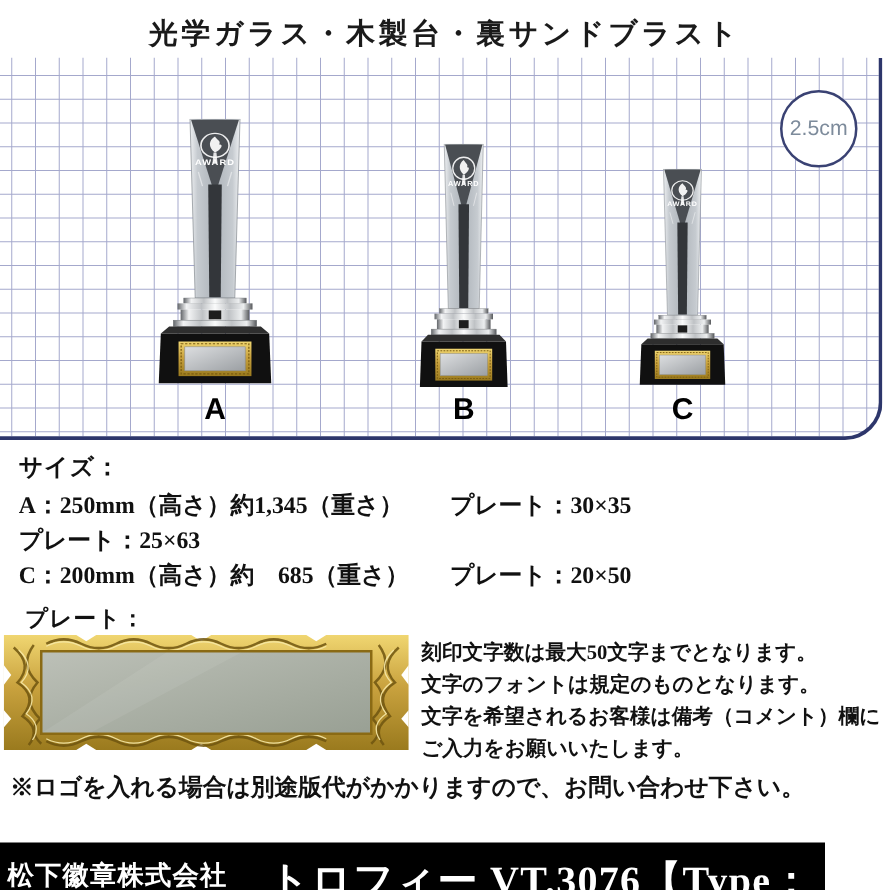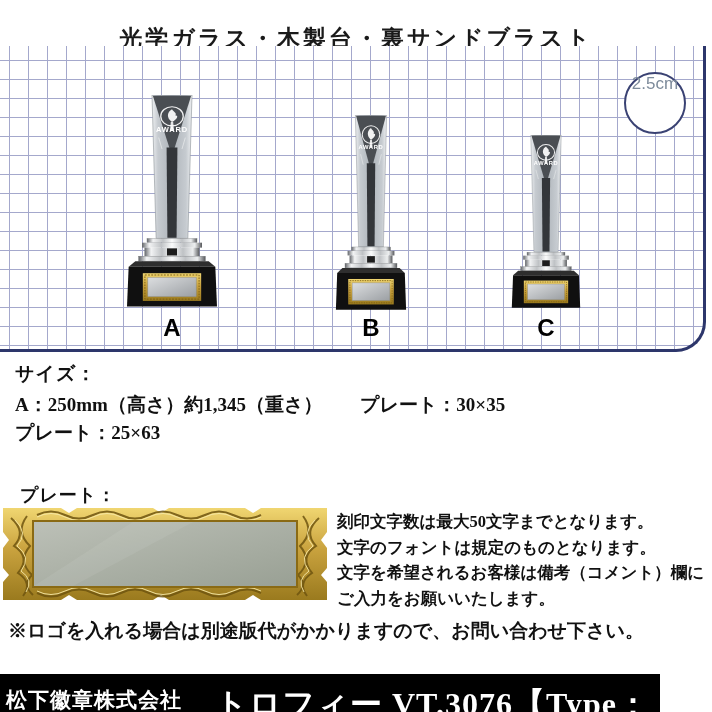--- a/index.html
+++ b/index.html
@@ -2,37 +2,37 @@
 <html><head>
 <meta charset="utf-8">
 <style>
   html,body { margin:0; padding:0; background:#ffffff; }
   .page {
     position:relative; width:712px; height:712px; overflow:hidden;
     background:#ffffff; font-family:"Liberation Serif", serif; color:#111;
   }
   .title {
     position:absolute; top:11px; left:0; width:712px; text-align:center;
-    font-size:23px; font-weight:bold; letter-spacing:3px; color:#1a1a1a;margin-top:12px;
+    font-size:23px; font-weight:bold; letter-spacing:3px; color:#1a1a1a;
   }
   
   .grid-panel {
     position:absolute; top:46px; left:0; width:703px; height:303px;
     background:#fff;
     background-image:
       linear-gradient(to right, #a4a8cc 1px, transparent 1px),
       linear-gradient(to bottom, #a4a8cc 1px, transparent 1px);
     background-size:19px 19px; background-position:9px 14px;
     border-right:3px solid #2d366b; border-bottom:3px solid #2d366b;
     border-radius:0 0 30px 0; overflow:hidden;
   }
   .scale-circle {
     position:absolute; left:624px; top:72px; width:58px; height:58px;
     background:#fff; border:2px solid #3a4273; border-radius:50%;
-    display:flex; align-items:flex-start; justify-content:center;
+    display:flex; align-items:center; justify-content:center;
     font-family:"Liberation Sans", sans-serif; font-size:17px; color:#7d8b9b;
   }
   .trophy { position:absolute; }
   .trophy svg { display:block; }
   .trophy-label {
     position:absolute; text-align:center; font-family:"Liberation Sans", sans-serif;
     font-weight:bold; font-size:24px; color:#000;
   }
   
   .sizes { position:absolute; left:15px; top:361px; font-weight:bold; font-size:19px; }
@@ -156,20 +156,24 @@
   </div>
 
   <div class="sizes">
     <div class="sizes-heading">サイズ：</div>
     <div class="size-row">
       <span class="spec">A：250mm（高さ）約1,345（重さ）</span>
       <span class="plate">プレート：30×35</span>
     </div>
     <div class="size-row">
       <span class="plate">プレート：25×63</span>
+    </div>
+    <div class="size-row">
+      <span class="spec">C：200mm（高さ）約　685（重さ）</span>
+      <span class="plate">プレート：20×50</span>
     </div>
   </div>
 
   <div class="plate-heading">プレート：</div>
 
   <svg class="plate-art" viewBox="0 0 324 96">
     <rect x="0" y="2" width="324" height="92" fill="url(#goldV)"></rect>
 
     <g fill="#ffffff">
       <path d="M58,2 l8,5 8,-5 z"></path>

